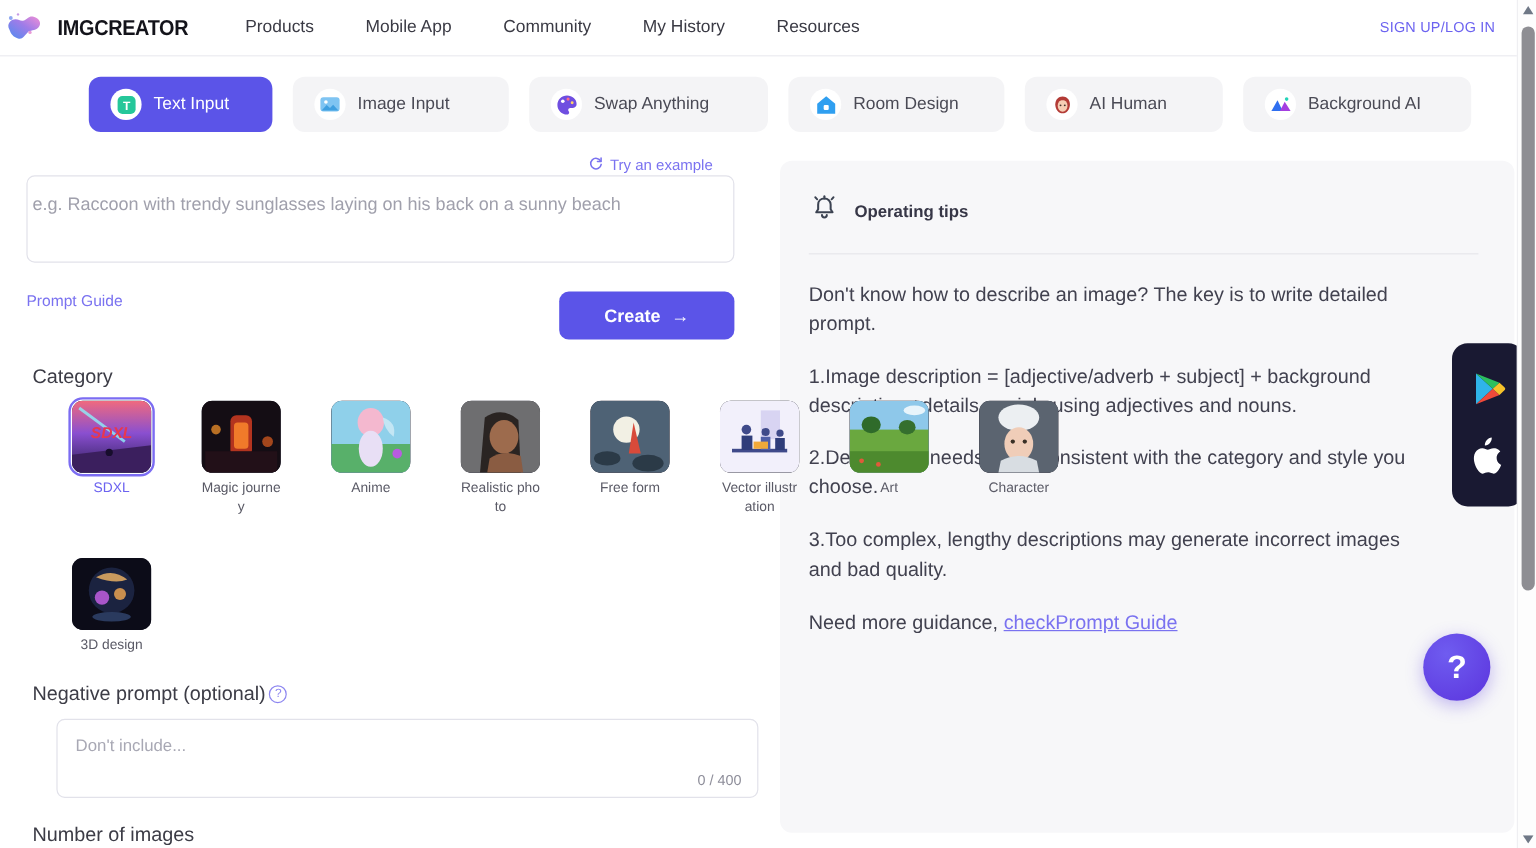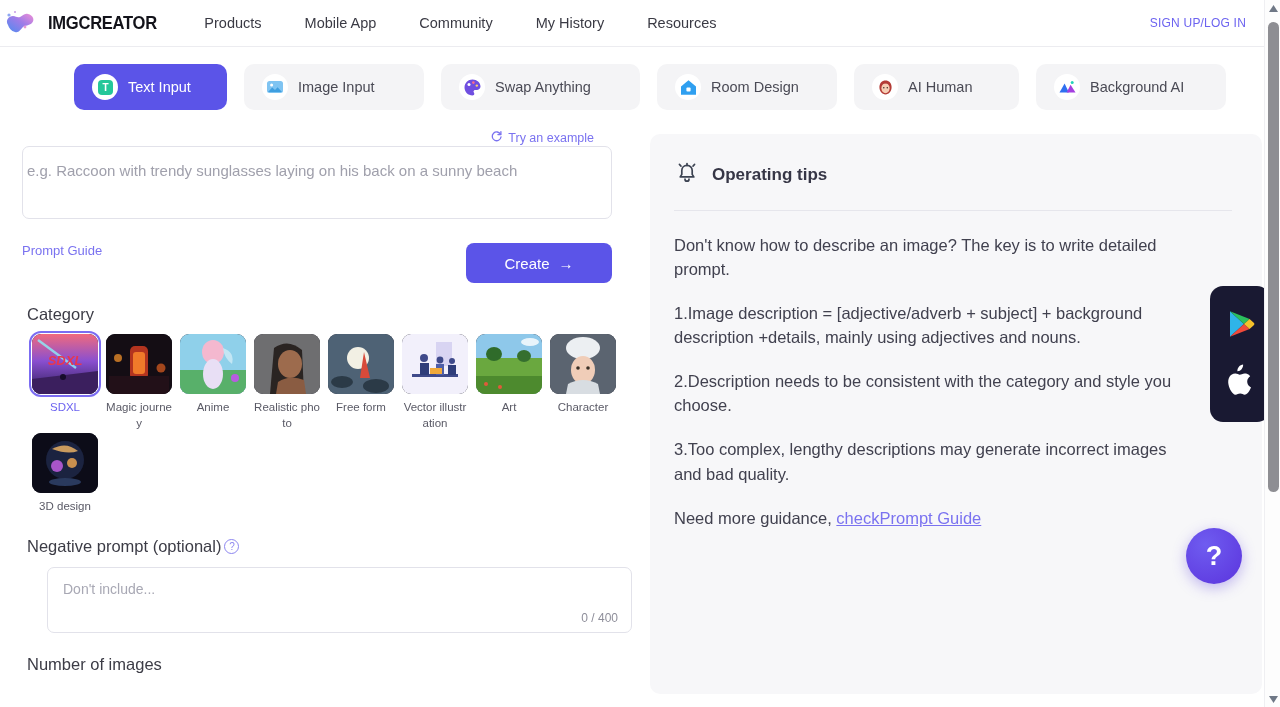--- a/index.html
+++ b/index.html
@@ -86,30 +86,30 @@
   }
   .prompt-box::placeholder { color: #a0a0ac; }
 
   .row-actions {
     width: 590px; display: flex; align-items: flex-start;
     justify-content: space-between; margin-top: 24px;
   }
   .prompt-guide { color: #7a72f0; font-size: 13px; cursor: pointer; }
   .create-btn {
     width: 146px; height: 40px; border-radius: 8px; border: none;
-    background: #5b54e8; color: #fff; font-size: 15px; font-weight: normal;
+    background: #5b54e8; color: #fff; font-size: 15px; font-weight: bold;
     cursor: pointer; display: flex; align-items: center; justify-content: center;
     gap: 9px; font-family: "Liberation Sans", sans-serif;
   }
 
   .section-title { font-size: 16.5px; color: #3c3c46; margin: 22px 0 10px 5px; }
 
   .cat-grid {
     display: grid; grid-template-columns: repeat(8, 74px);
-    column-gap: 0px; row-gap: 2px; margin-left: 10px;
+    column-gap: 0px; row-gap: 2px; margin-left: 38px; gap: 34px;
   }
   .cat-item { width: 74px; cursor: pointer; }
   .cat-thumb {
     width: 66px; height: 60px; border-radius: 9px; overflow: hidden;
     position: relative; background: #1a1a28;
   }
   .cat-item.selected .cat-thumb {
     outline: 2px solid #7b6cf2; outline-offset: 1px;
   }
   .cat-label {
@@ -144,21 +144,21 @@
   }
   .num-title { font-size: 16.5px; color: #3c3c46; margin: 22px 0 0 5px; }
 
   
   .tips {
     background: #f7f7f9; border-radius: 10px;
     margin-top: 24px; padding: 26px 30px 40px 24px;
     min-height: 560px;
   }
   .tips-head { display: flex; align-items: center; gap: 12px; }
-  .tips-title { font-size: 17px; font-weight: bold; color: #363646; }
+  .tips-title { font-size: 14px; font-weight: bold; color: #363646; }
   .tips-rule { height: 1px; background: #e6e6ec; margin: 20px 0 22px 0; }
   .tips-p {
     font-size: 16.5px; line-height: 1.46; color: #41414f;
     margin: 0 0 20px 0; max-width: 500px;
   }
   .tips-p:last-child { margin-bottom: 0; }
   .tips-link { color: #7a72f0; text-decoration: underline; cursor: pointer; }
 
   
   .appdock {

